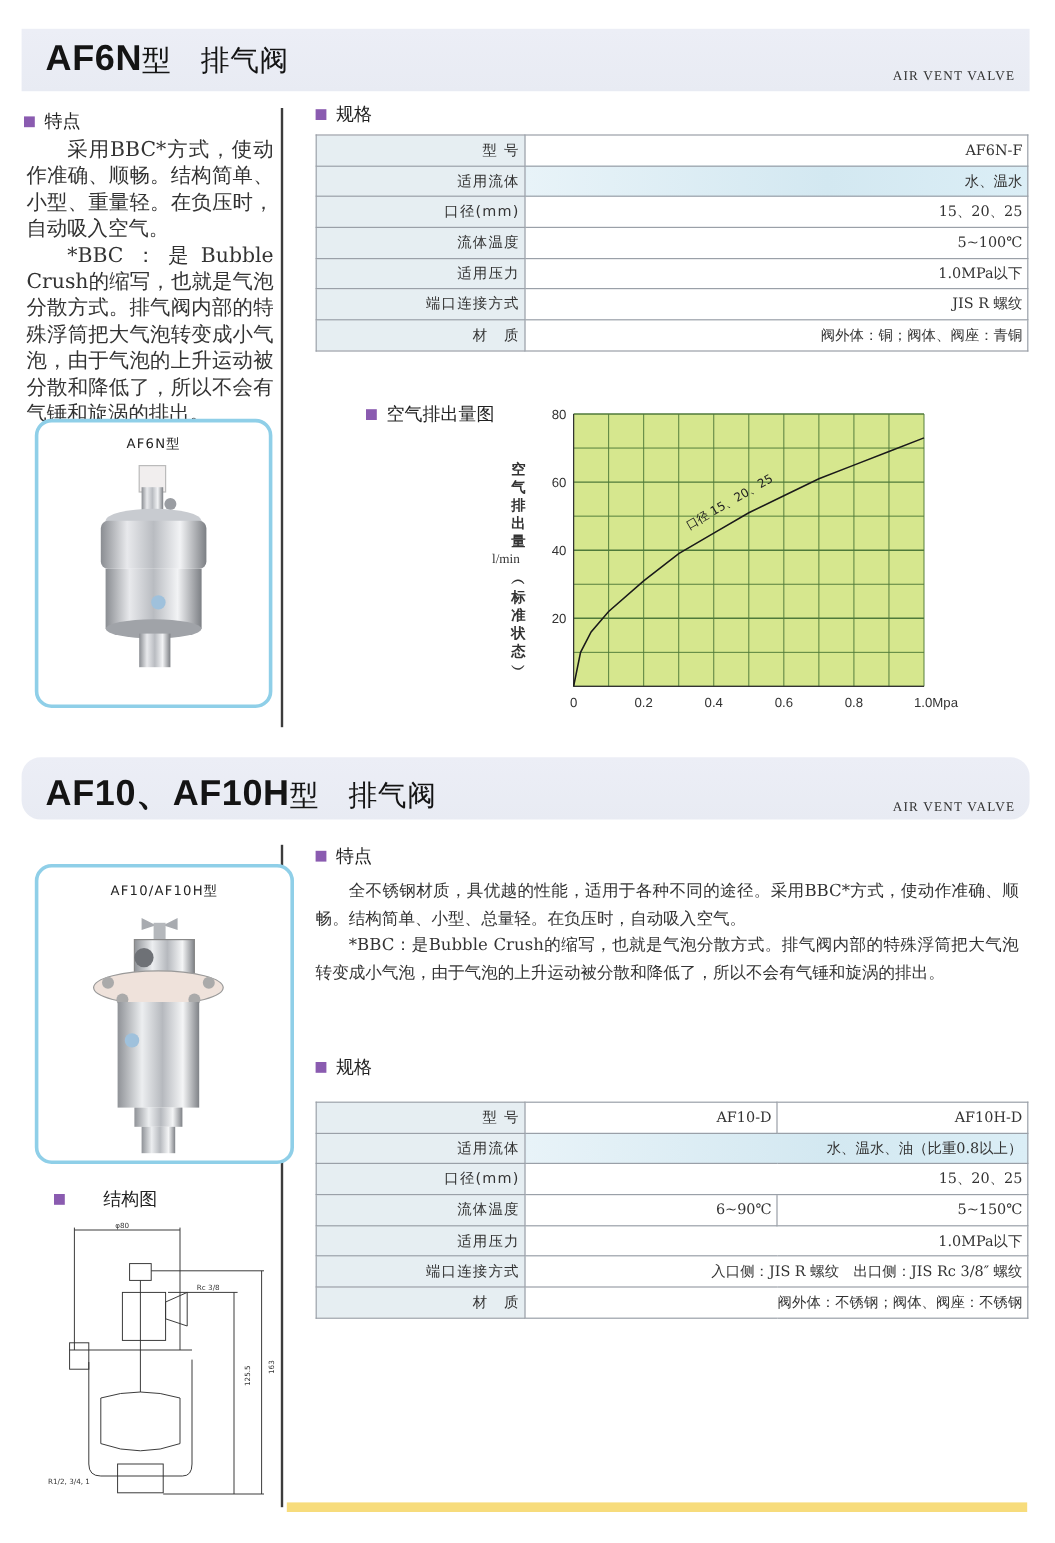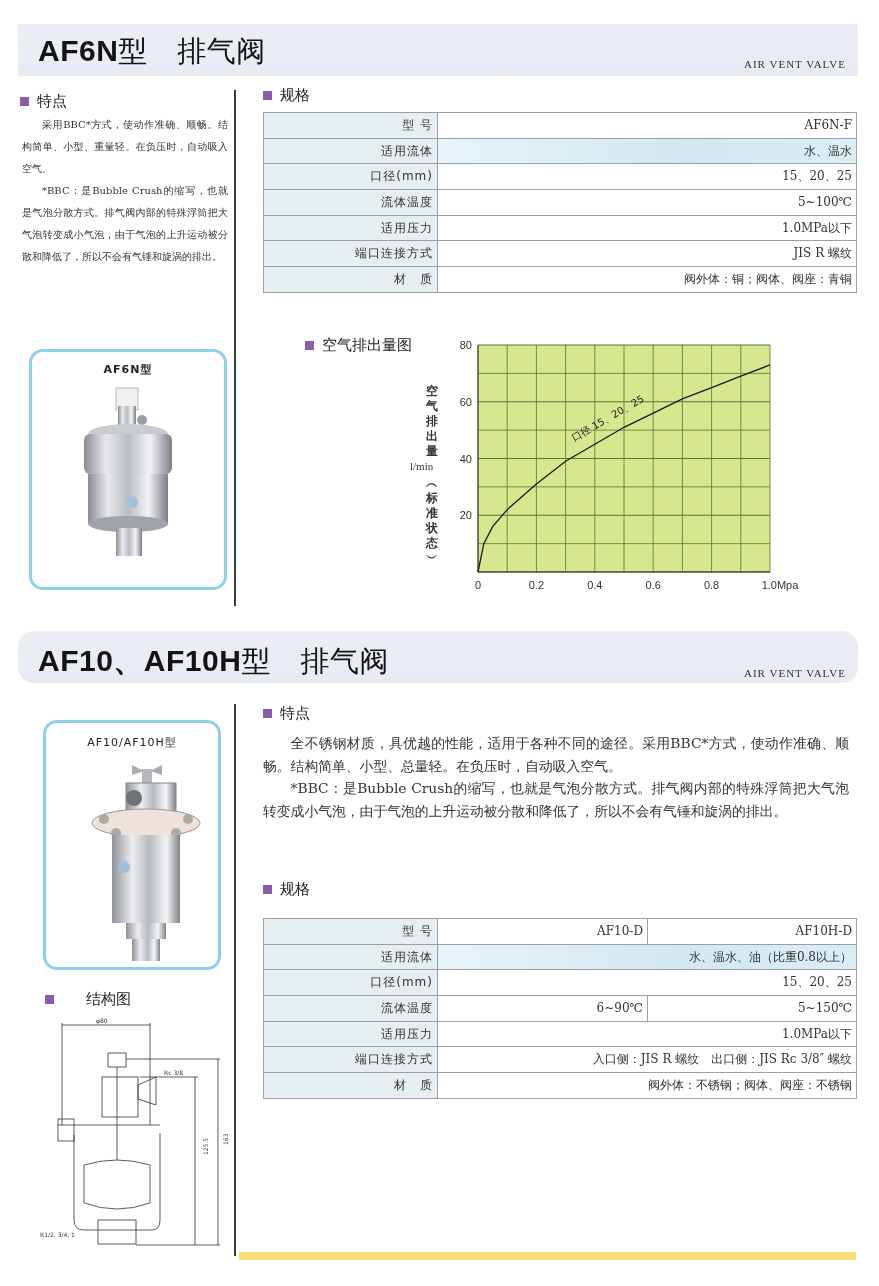--- a/index.html
+++ b/index.html
@@ -1,29 +1,29 @@
 <!DOCTYPE html>
 <html><head>
 <meta charset="utf-8">
 <style>
   * { box-sizing: border-box; margin: 0; padding: 0; }
   html, body { width: 879px; height: 1286px; background: #ffffff; overflow: hidden; }
   body { position: relative; font-family: "DejaVu Serif", serif; color: #3a3a3a; }
 
   .band { position: absolute; left: 18px; width: 840px; background: linear-gradient(180deg,#eceef6 0%,#e8ebf3 100%); }
   .band .title { position: absolute; left: 20px; font-family: "Liberation Sans", sans-serif; font-weight: bold; color: #141414; font-size: 30px; letter-spacing: 0.5px; }
-  .band .title .cn { font-family: "DejaVu Sans", sans-serif; font-weight: normal; font-size: 29px; }
+  .band .title .cn { font-family: "DejaVu Sans", sans-serif; font-weight: normal; font-size: 24px; }
   .band .sub { position: absolute; right: 12px; font-family: "Liberation Serif", serif; font-size: 11px; letter-spacing: 1px; color: #333; }
 
   .vline { position: absolute; left: 234px; width: 2px; background: #3c3c3c; }
 
   .sec-head { position: absolute; font-family: "DejaVu Sans", sans-serif; font-size: 15px; color: #222; display: flex; align-items: center; }
   .sq { display: inline-block; width: 9px; height: 9px; background: #8a5bb0; margin-right: 8px; }
 
-  .para { position: absolute; font-family: "DejaVu Serif", serif; font-size: 10px; line-height: 22px; color: #333; text-align: justify; }
+  .para { position: absolute; font-family: "DejaVu Serif", serif; font-size: 17px; line-height: 22px; color: #333; text-align: justify; }
   .para p { text-indent: 2em; }
 
   table.spec { position: absolute; border-collapse: collapse; font-family: "DejaVu Serif", serif; font-size: 12px; color: #333; }
   table.spec td { border: 1px solid #9aa0a8; height: 25.7px; text-align: right; padding: 0 4px; }
   table.spec td.lab { background: #e6eef2; font-family: "DejaVu Sans", sans-serif; width: 174px; letter-spacing: 1px; }
   table.spec td.val { background: #ffffff; }
   table.spec tr.hl td.val { background: linear-gradient(90deg,#e8f3f8 0%, #d3e8f1 60%, #dbeef6 100%); }
 
   .photo { position: absolute; border: 3px solid #8fcfe8; border-radius: 14px; background: #fff; }
   .photo .cap { position: absolute; left: 0; right: 0; text-align: center; font-family: "DejaVu Sans", sans-serif; font-size: 11px; color: #222; letter-spacing: 1px; }
@@ -48,21 +48,21 @@
 
 <div class="sec-head" style="left:20px;top:92px;">
   <span class="sq"></span>
   <span>特点</span>
 </div>
 <div class="para" style="left:22px;top:114px;width:206px;">
   <p>采用BBC*方式，使动作准确、顺畅。结构简单、小型、重量轻。在负压时，自动吸入空气。</p>
   <p>*BBC：是Bubble Crush的缩写，也就是气泡分散方式。排气阀内部的特殊浮筒把大气泡转变成小气泡，由于气泡的上升运动被分散和降低了，所以不会有气锤和旋涡的排出。</p>
 </div>
 
-<div class="photo" style="left:29px;top:349px;width:198px;height:241px;font-weight:bold;">
+<div class="photo" style="left:29px;top:349px;width:198px;height:241px;">
   <div class="cap" style="top:10px;">AF6N型</div>
   <svg width="192" height="200" style="position:absolute;left:0;top:26px;">
     <defs>
       <linearGradient id="metal1" x1="0" x2="1" y1="0" y2="0">
         <stop offset="0" stop-color="#8a8d92"></stop>
           <stop offset="0.25" stop-color="#e8e9ec"></stop>
         <stop offset="0.5" stop-color="#b9bcc1"></stop>
           <stop offset="0.75" stop-color="#f2f3f5"></stop>
           <stop offset="1" stop-color="#7c7f84"></stop>
       </linearGradient>
@@ -167,21 +167,21 @@
 
 <div class="band" style="top:631px;height:52px;border-radius:16px;">
   <div class="title" style="top:10px;">
     <span>AF10、AF10H</span><span class="cn">型　排气阀</span>
   </div>
   <div class="sub" style="top:36px;">AIR VENT VALVE</div>
 </div>
 
 <div class="vline" style="top:704px;height:552px;"></div>
 
-<div class="photo" style="left:43px;top:720px;width:178px;height:250px;">
+<div class="photo" style="left:29px;top:720px;width:216px;height:250px;">
   <div class="cap" style="top:12px;">AF10/AF10H型</div>
   <svg width="192" height="215" style="position:absolute;left:0;top:30px;">
     <defs>
       <linearGradient id="metal2" x1="0" x2="1" y1="0" y2="0">
         <stop offset="0" stop-color="#8f9297"></stop>
           <stop offset="0.3" stop-color="#eceef0"></stop>
         <stop offset="0.55" stop-color="#b6b9be"></stop>
           <stop offset="0.8" stop-color="#f4f5f6"></stop>
           <stop offset="1" stop-color="#7f8287"></stop>
       </linearGradient>

